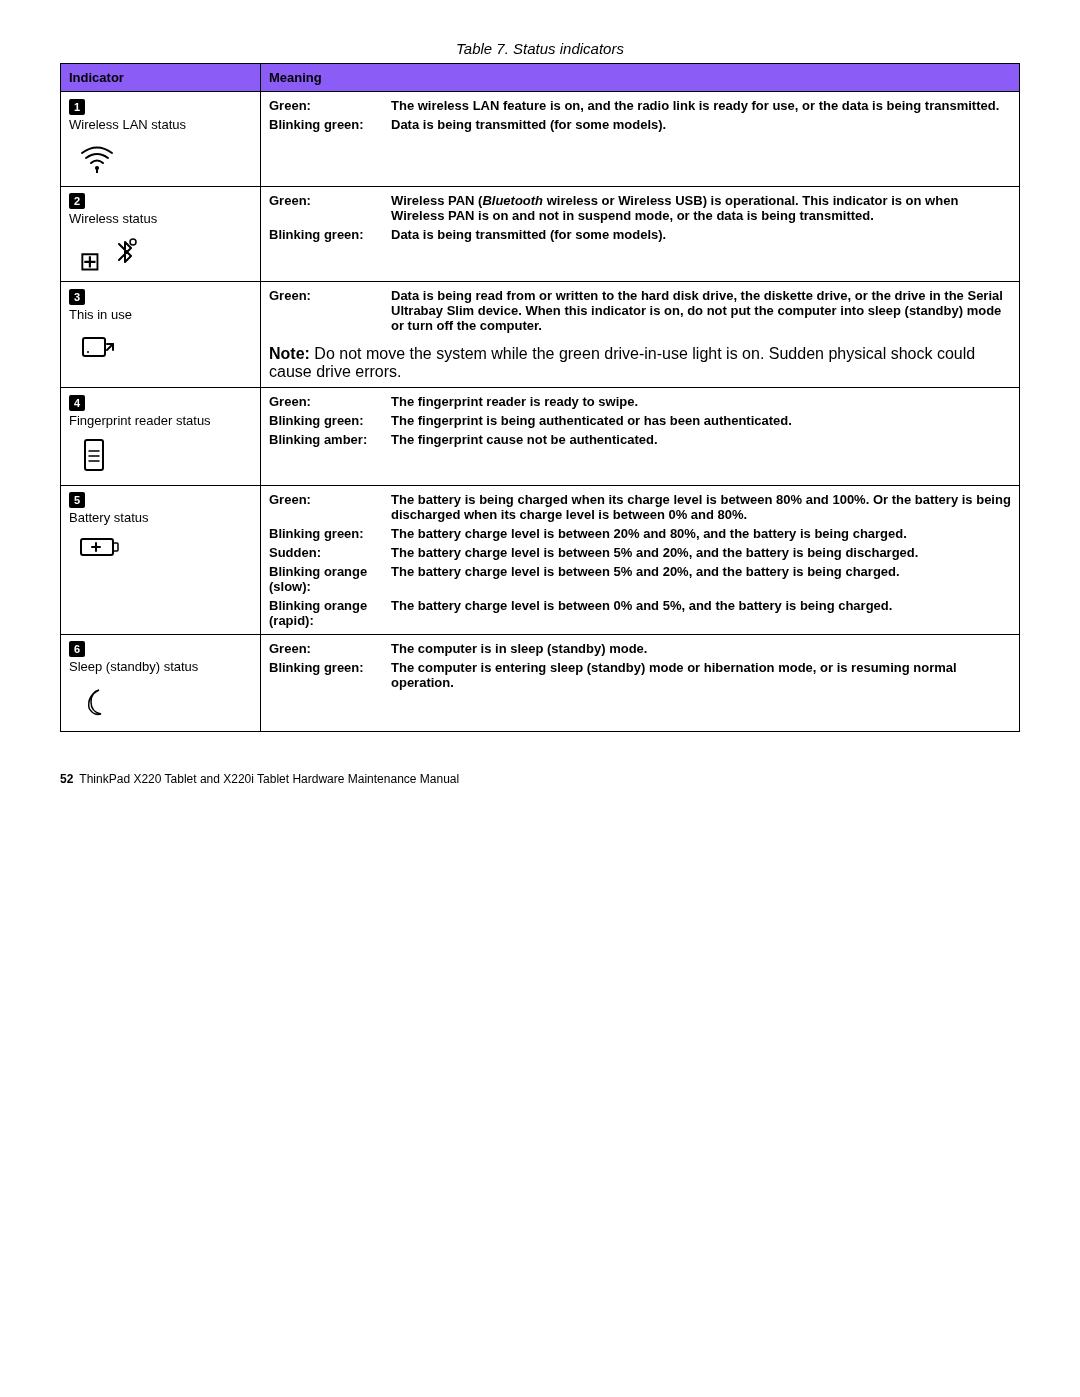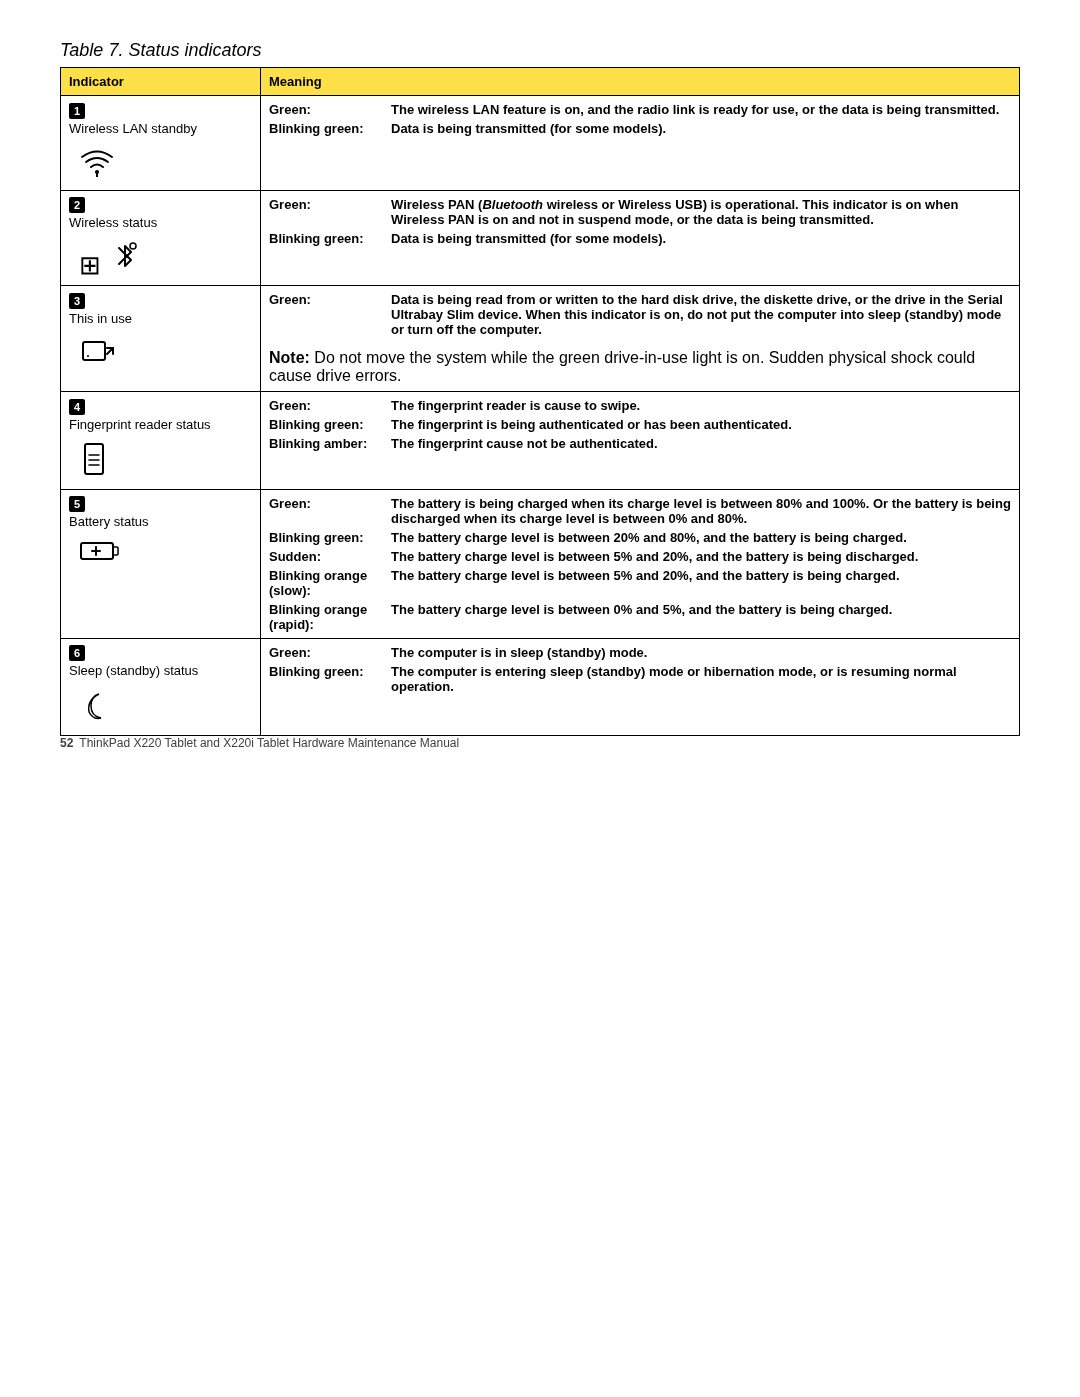--- a/index.html
+++ b/index.html
@@ -4,37 +4,38 @@
   <style>
     * { box-sizing: border-box; margin: 0; padding: 0; }
     body {
       background: #fff;
       font-family: Arial, Helvetica, sans-serif;
       font-size: 13px;
       color: #000;
       padding: 40px 60px 60px 60px;
     }
     .table-caption {
-      font-size: 18px;
+      font-size: 15px;
       margin-bottom: 6px;
       font-style: italic;
+      text-align: center;
     }
     table {
       width: 100%;
       border-collapse: collapse;
       border: 1px solid #000;
     }
     th, td {
       border: 1px solid #000;
       padding: 6px 8px;
       vertical-align: top;
     }
     th {
       font-weight: bold;
-      background: #fde047;
+      background: #8b5cf6;
       text-align: left;
     }
     .indicator-cell {
       width: 200px;
       min-width: 160px;
     }
     .meaning-cell {
       
     }
     .row-num {
@@ -77,22 +78,23 @@
     }
     .note-block {
       margin-top: 8px;
       grid-column: 1 / -1;
       font-size: 16px;
     }
     .note-block b {
       font-weight: bold;
     }
     .footer-text {
+      margin-top: 40px;
       font-size: 12px;
-      color: #404040;
+      color: #000000;
       text-align: left;
       padding-left: 0;
     }
     .footer-text .page-num {
       font-weight: bold;
       margin-right: 6px;
     }
   </style>
 </head>
 <body>
@@ -101,21 +103,21 @@
 
 <table>
   <thead>
     <tr>
       <th class="indicator-cell">Indicator</th>
       <th class="meaning-cell">Meaning</th>
     </tr>
   </thead>
   <tbody id="table-body">
   <tr>
-        <td class="indicator-cell"><span class="row-num">1</span><span class="indicator-label">Wireless LAN standby</span><div class="icon-area">
+        <td class="indicator-cell"><span class="row-num">1</span><span class="indicator-label">Wireless LAN status</span><div class="icon-area">
             <span style="font-size:22px;display:block;margin-top:4px;">
     <svg width="36" height="36" viewBox="0 0 36 36" fill="none" xmlns="http://www.w3.org/2000/svg">
 
       <line x1="18" y1="28" x2="18" y2="28" stroke="#000" stroke-width="3" stroke-linecap="round"></line>
       <path d="M12 23 Q18 18 24 23" stroke="#000" stroke-width="2" fill="none" stroke-linecap="round"></path>
       <path d="M7 18 Q18 10 29 18" stroke="#000" stroke-width="2" fill="none" stroke-linecap="round"></path>
       <path d="M3 13 Q18 2 33 13" stroke="#000" stroke-width="2" fill="none" stroke-linecap="round"></path>
 
       <line x1="18" y1="28" x2="18" y2="33" stroke="#000" stroke-width="2"></line>
       <circle cx="18" cy="28" r="2" fill="#000"></circle>
@@ -168,21 +170,21 @@
 
     <rect x="6" y="4" width="18" height="30" rx="2" stroke="#000" stroke-width="2" fill="none"></rect>
 
     <line x1="10" y1="15" x2="20" y2="15" stroke="#000" stroke-width="1.5" stroke-linecap="round"></line>
     <line x1="10" y1="20" x2="20" y2="20" stroke="#000" stroke-width="1.5" stroke-linecap="round"></line>
     <line x1="10" y1="25" x2="20" y2="25" stroke="#000" stroke-width="1.5" stroke-linecap="round"></line>
   </svg></div></td>
         <td class="meaning-cell">
           <div class="meaning-inner">
             <div class="label">Green:</div>
-            <div class="desc">The fingerprint reader is cause to swipe.</div>
+            <div class="desc">The fingerprint reader is ready to swipe.</div>
             <div class="label">Blinking green:</div>
             <div class="desc">The fingerprint is being authenticated or has been authenticated.</div>
             <div class="label">Blinking amber:</div>
             <div class="desc">The fingerprint cause not be authenticated.</div>
           </div>
         </td>
       </tr>
       <tr>
         <td class="indicator-cell"><span class="row-num">5</span><span class="indicator-label">Battery status</span><div class="icon-area"><svg width="42" height="28" viewBox="0 0 42 28" fill="none" xmlns="http://www.w3.org/2000/svg">
 

